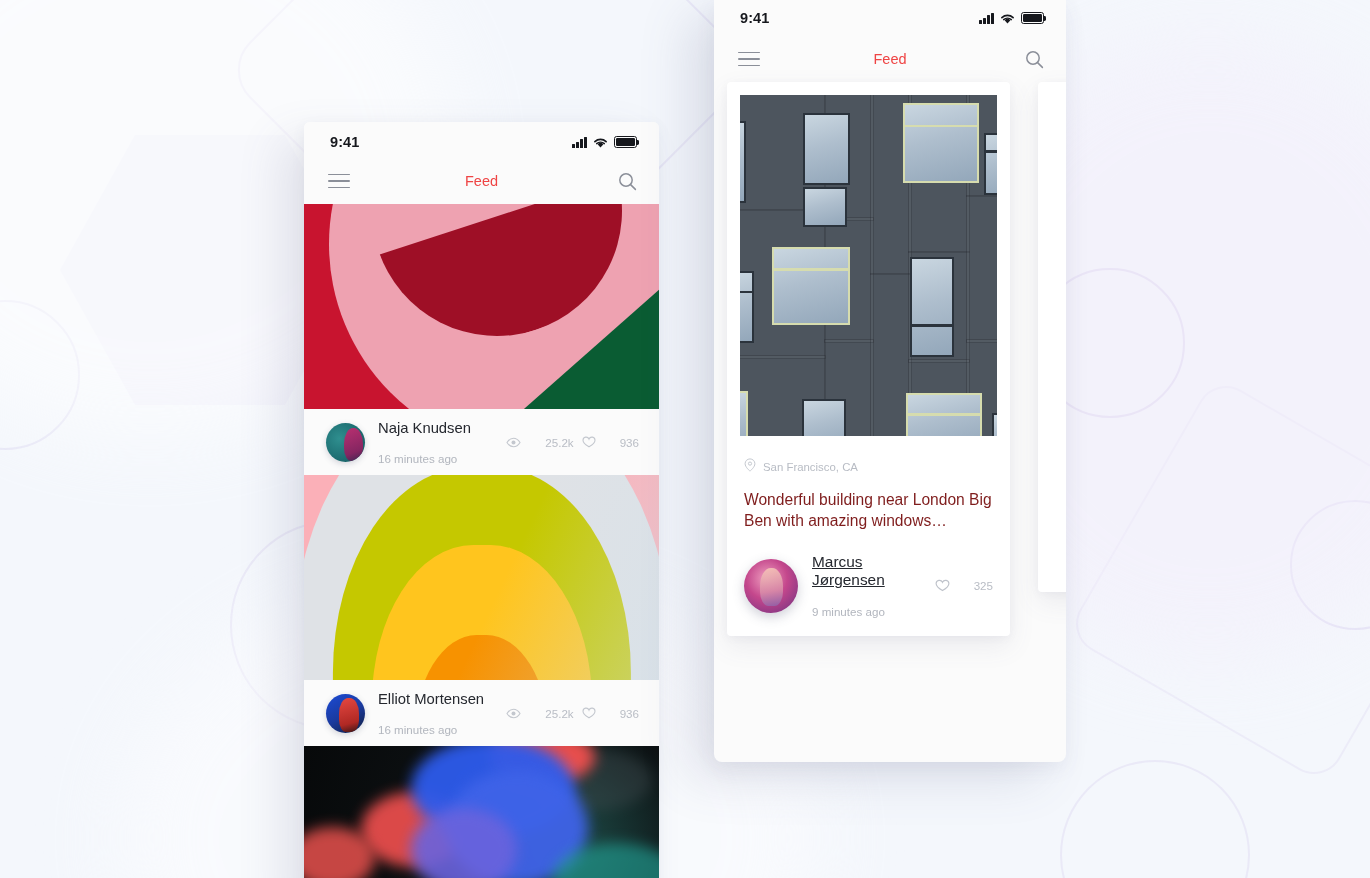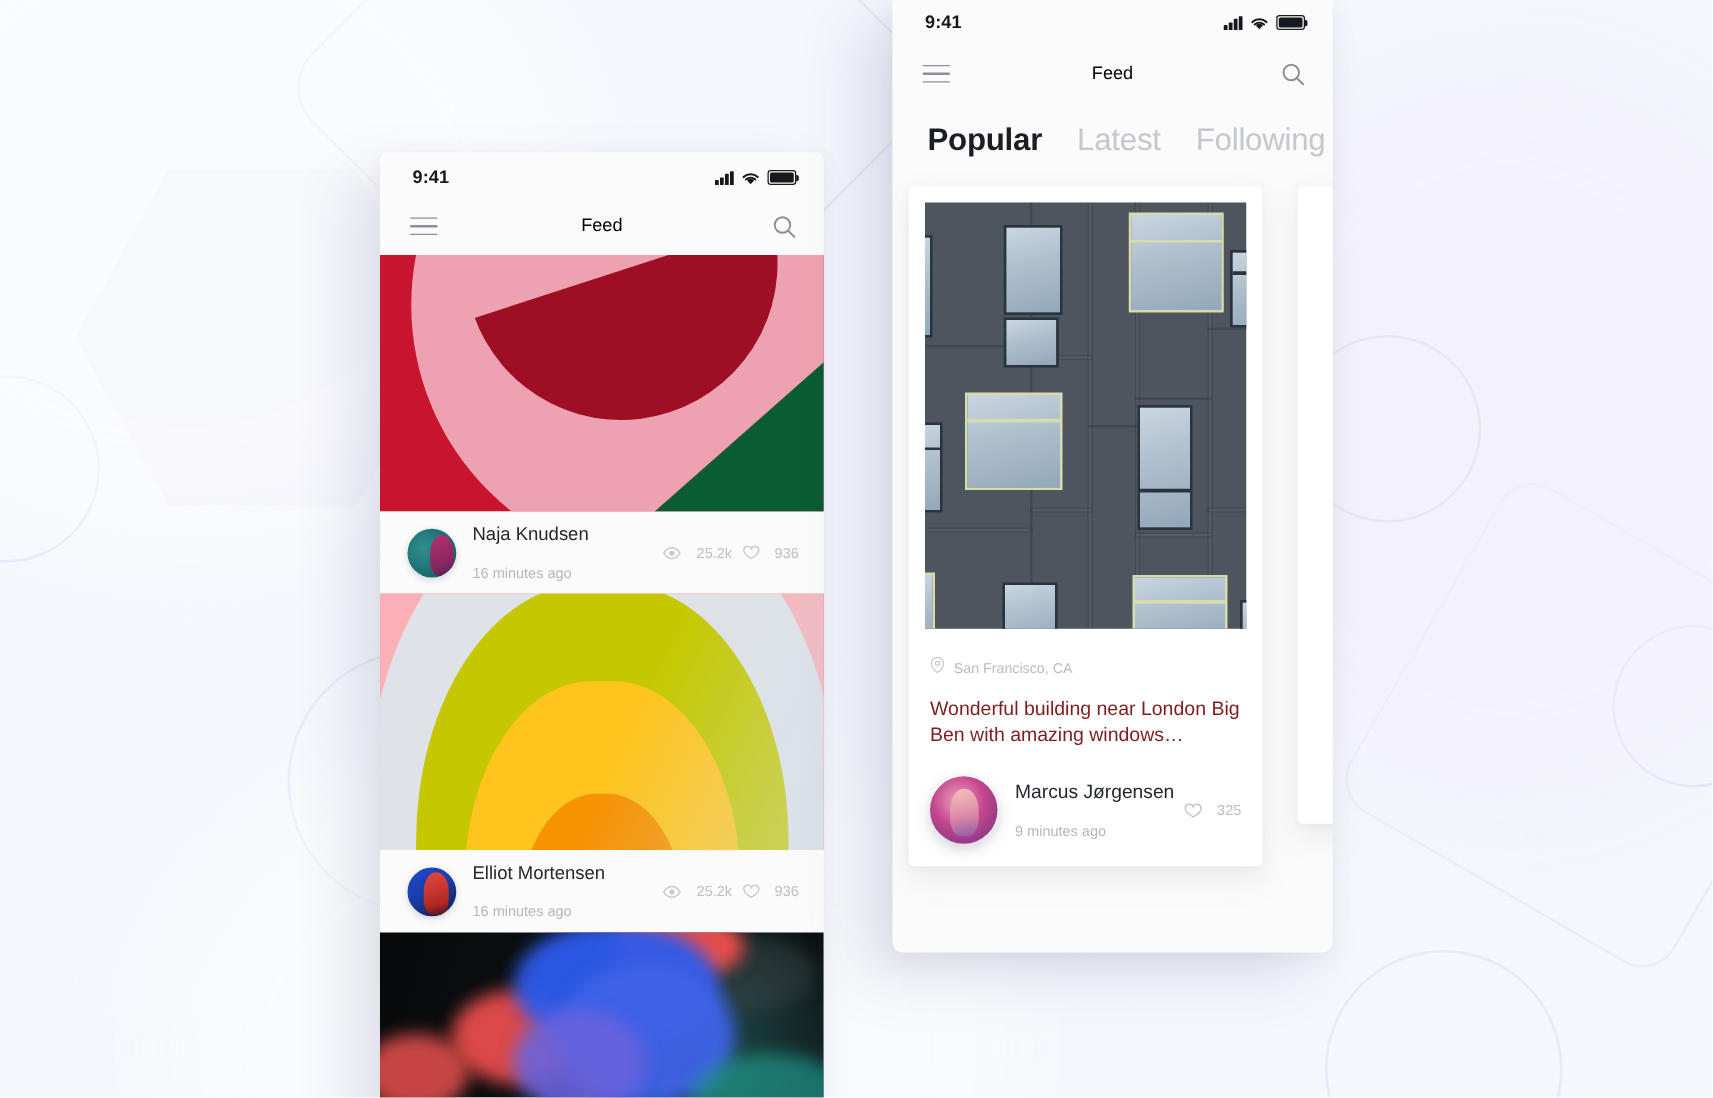--- a/index.html
+++ b/index.html
@@ -148,21 +148,21 @@
     background: #fbfbfb;
     position: relative;
   }
   .hamburger { width: 22px; display: flex; flex-direction: column; gap: 5px; cursor: pointer; }
   .hamburger i { display: block; height: 1.6px; background: #8b8f99; border-radius: 1px; }
   .nav-title {
     position: absolute;
     left: 0; right: 0;
     text-align: center;
     font-size: 14.5px;
-    color: #000000;
+    color: #ef4444;
   }
   .nav-search { margin-left: auto; cursor: pointer; display: flex; }
   .nav-search svg { display: block; }
 
   
   .feed-list { background: #fbfbfb; }
 
   .feed-photo { width: 100%; height: 205px; position: relative; overflow: hidden; }
 
   
@@ -257,21 +257,21 @@
     content: ""; position: absolute; left: 30%; top: 18%;
     width: 42%; height: 70%; border-radius: 48% 48% 38% 38%;
     background: linear-gradient(170deg, #f7c8b8 0%, #d88aa8 60%, #8d5fa8 100%);
     opacity: .9;
   }
 
   .meta-names { margin-left: 13px; display: flex; flex-direction: column; gap: 16px; }
   .meta-author { font-size: 14.8px; color: #24272e; }
   .meta-time { font-size: 11.6px; color: #b2b6be; }
   .meta-stats { margin-left: auto; display: flex; align-items: center; gap: 8px; }
-  .stat { display: flex; align-items: center; gap: 12px; }
+  .stat { display: flex; align-items: center; gap: 24px; }
   .stat-val { font-size: 11.6px; color: #b9bdc5; }
   .stat svg { display: block; }
 
   
   .tabs {
     display: flex;
     align-items: flex-end;
     gap: 28px;
     padding: 16px 0 22px 28px;
     background: #fbfbfb;
@@ -332,21 +332,21 @@
     font-size: 15.6px;
     line-height: 21px;
     color: #7f1d1d;
   }
   .card-author {
     display: flex; align-items: center;
     padding: 22px 4px 18px 4px;
   }
   .card-author .avatar { width: 54px; height: 54px; box-shadow: 0 4px 12px rgba(70,75,105,.26); }
   .card-author .meta-names { margin-left: 14px; }
-  .card-author .meta-author { font-size: 15.4px; }
+  .card-author .meta-author { font-size: 15.4px; text-decoration: underline; }
   .card-author .meta-time { font-size: 11.6px; }
   .card-author .meta-stats { margin-left: auto; }
   .right-bottom-wrap { position: relative; }
 </style>
 </head>
 <body>
 
 <div id="scene">
 
   <div class="bg-layer">
@@ -518,25 +518,20 @@
       </span>
       <span class="nav-title">Feed</span>
       <span class="nav-search">
         <svg width="19" height="19" viewBox="0 0 19 19">
           <circle cx="8" cy="8" r="6.2" stroke="#8b8f99" stroke-width="1.5" fill="none"></circle>
           <line x1="12.6" y1="12.6" x2="17.4" y2="17.4" stroke="#8b8f99" stroke-width="1.5" stroke-linecap="round"></line>
         </svg>
       </span>
     </div>
 
-    <div class="tabs">
-      <span class="tab active">Popular</span>
-      <span class="tab">Latest</span>
-      <span class="tab">Following</span>
-    </div>
 
     <div class="right-bottom-wrap">
       <div class="carousel">
 
         <div class="post-card main">
           <div class="card-photo">
 
             <div class="pane" style="left:-2px;  top:-2px;  width:88px;  height:118px;"></div>
             <div class="pane" style="left:-2px;  top:114px; width:88px;  height:150px;"></div>
             <div class="pane" style="left:-2px;  top:260px; width:88px;  height:86px;"></div>

